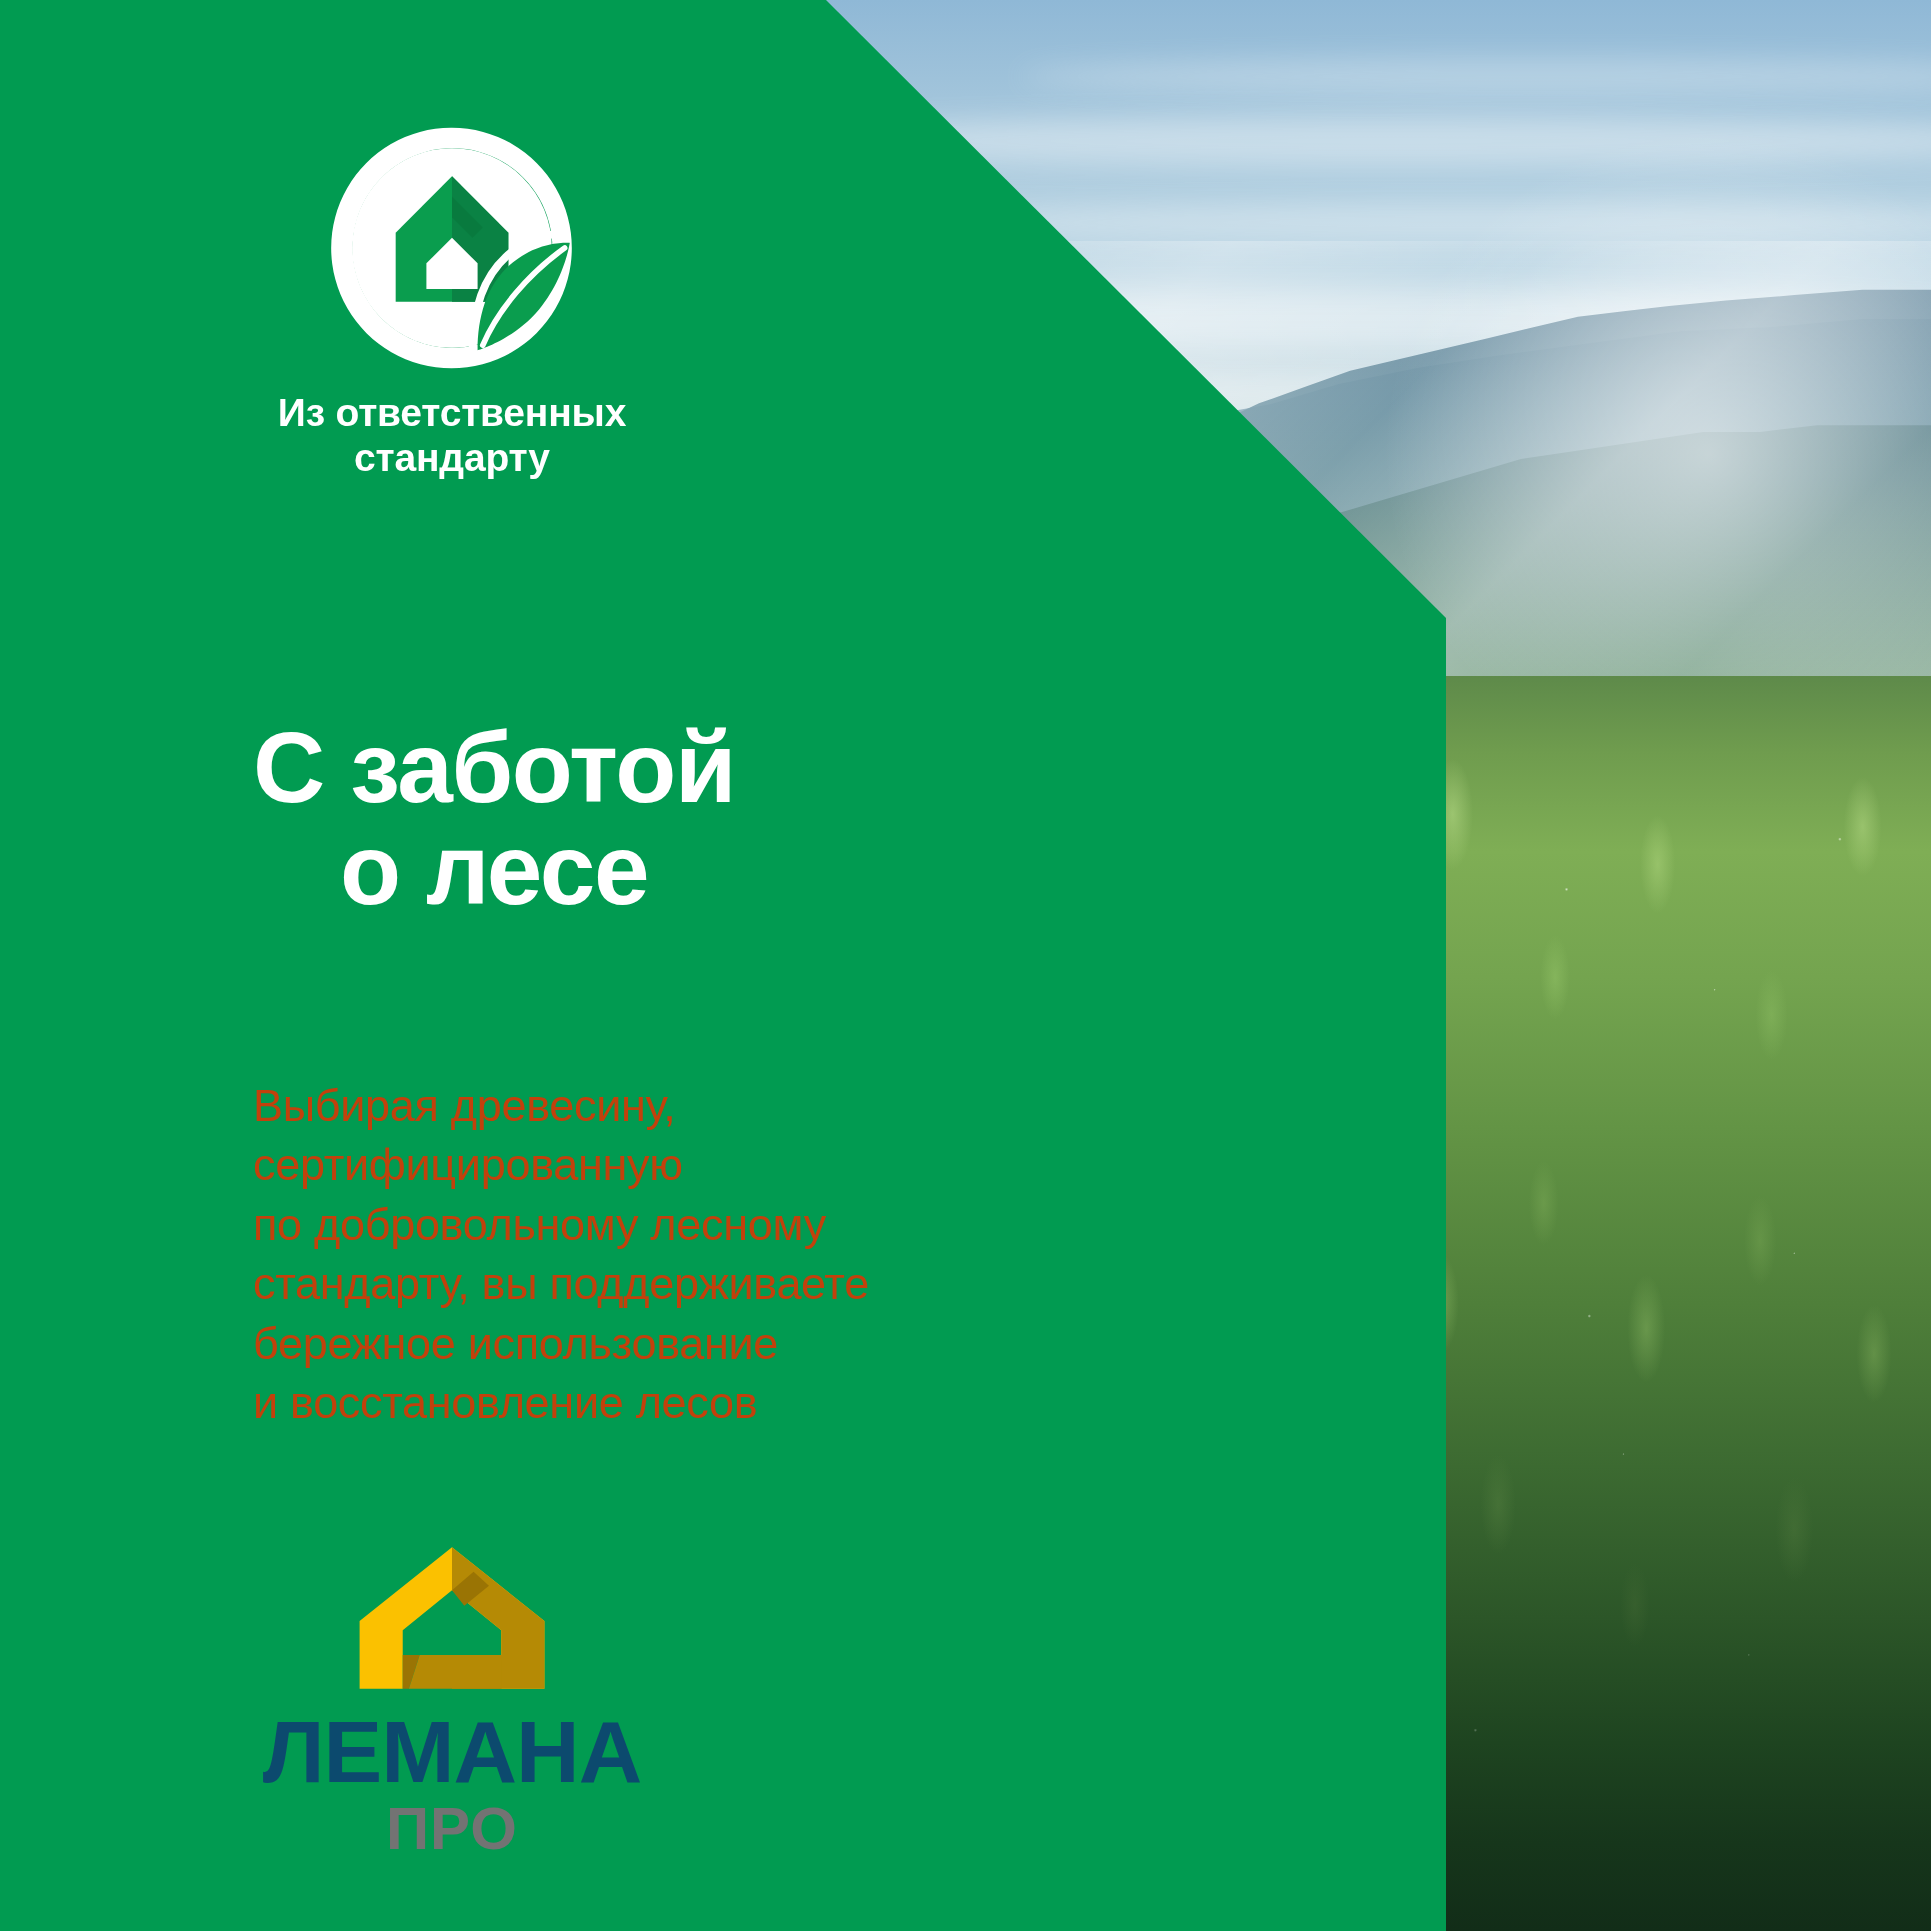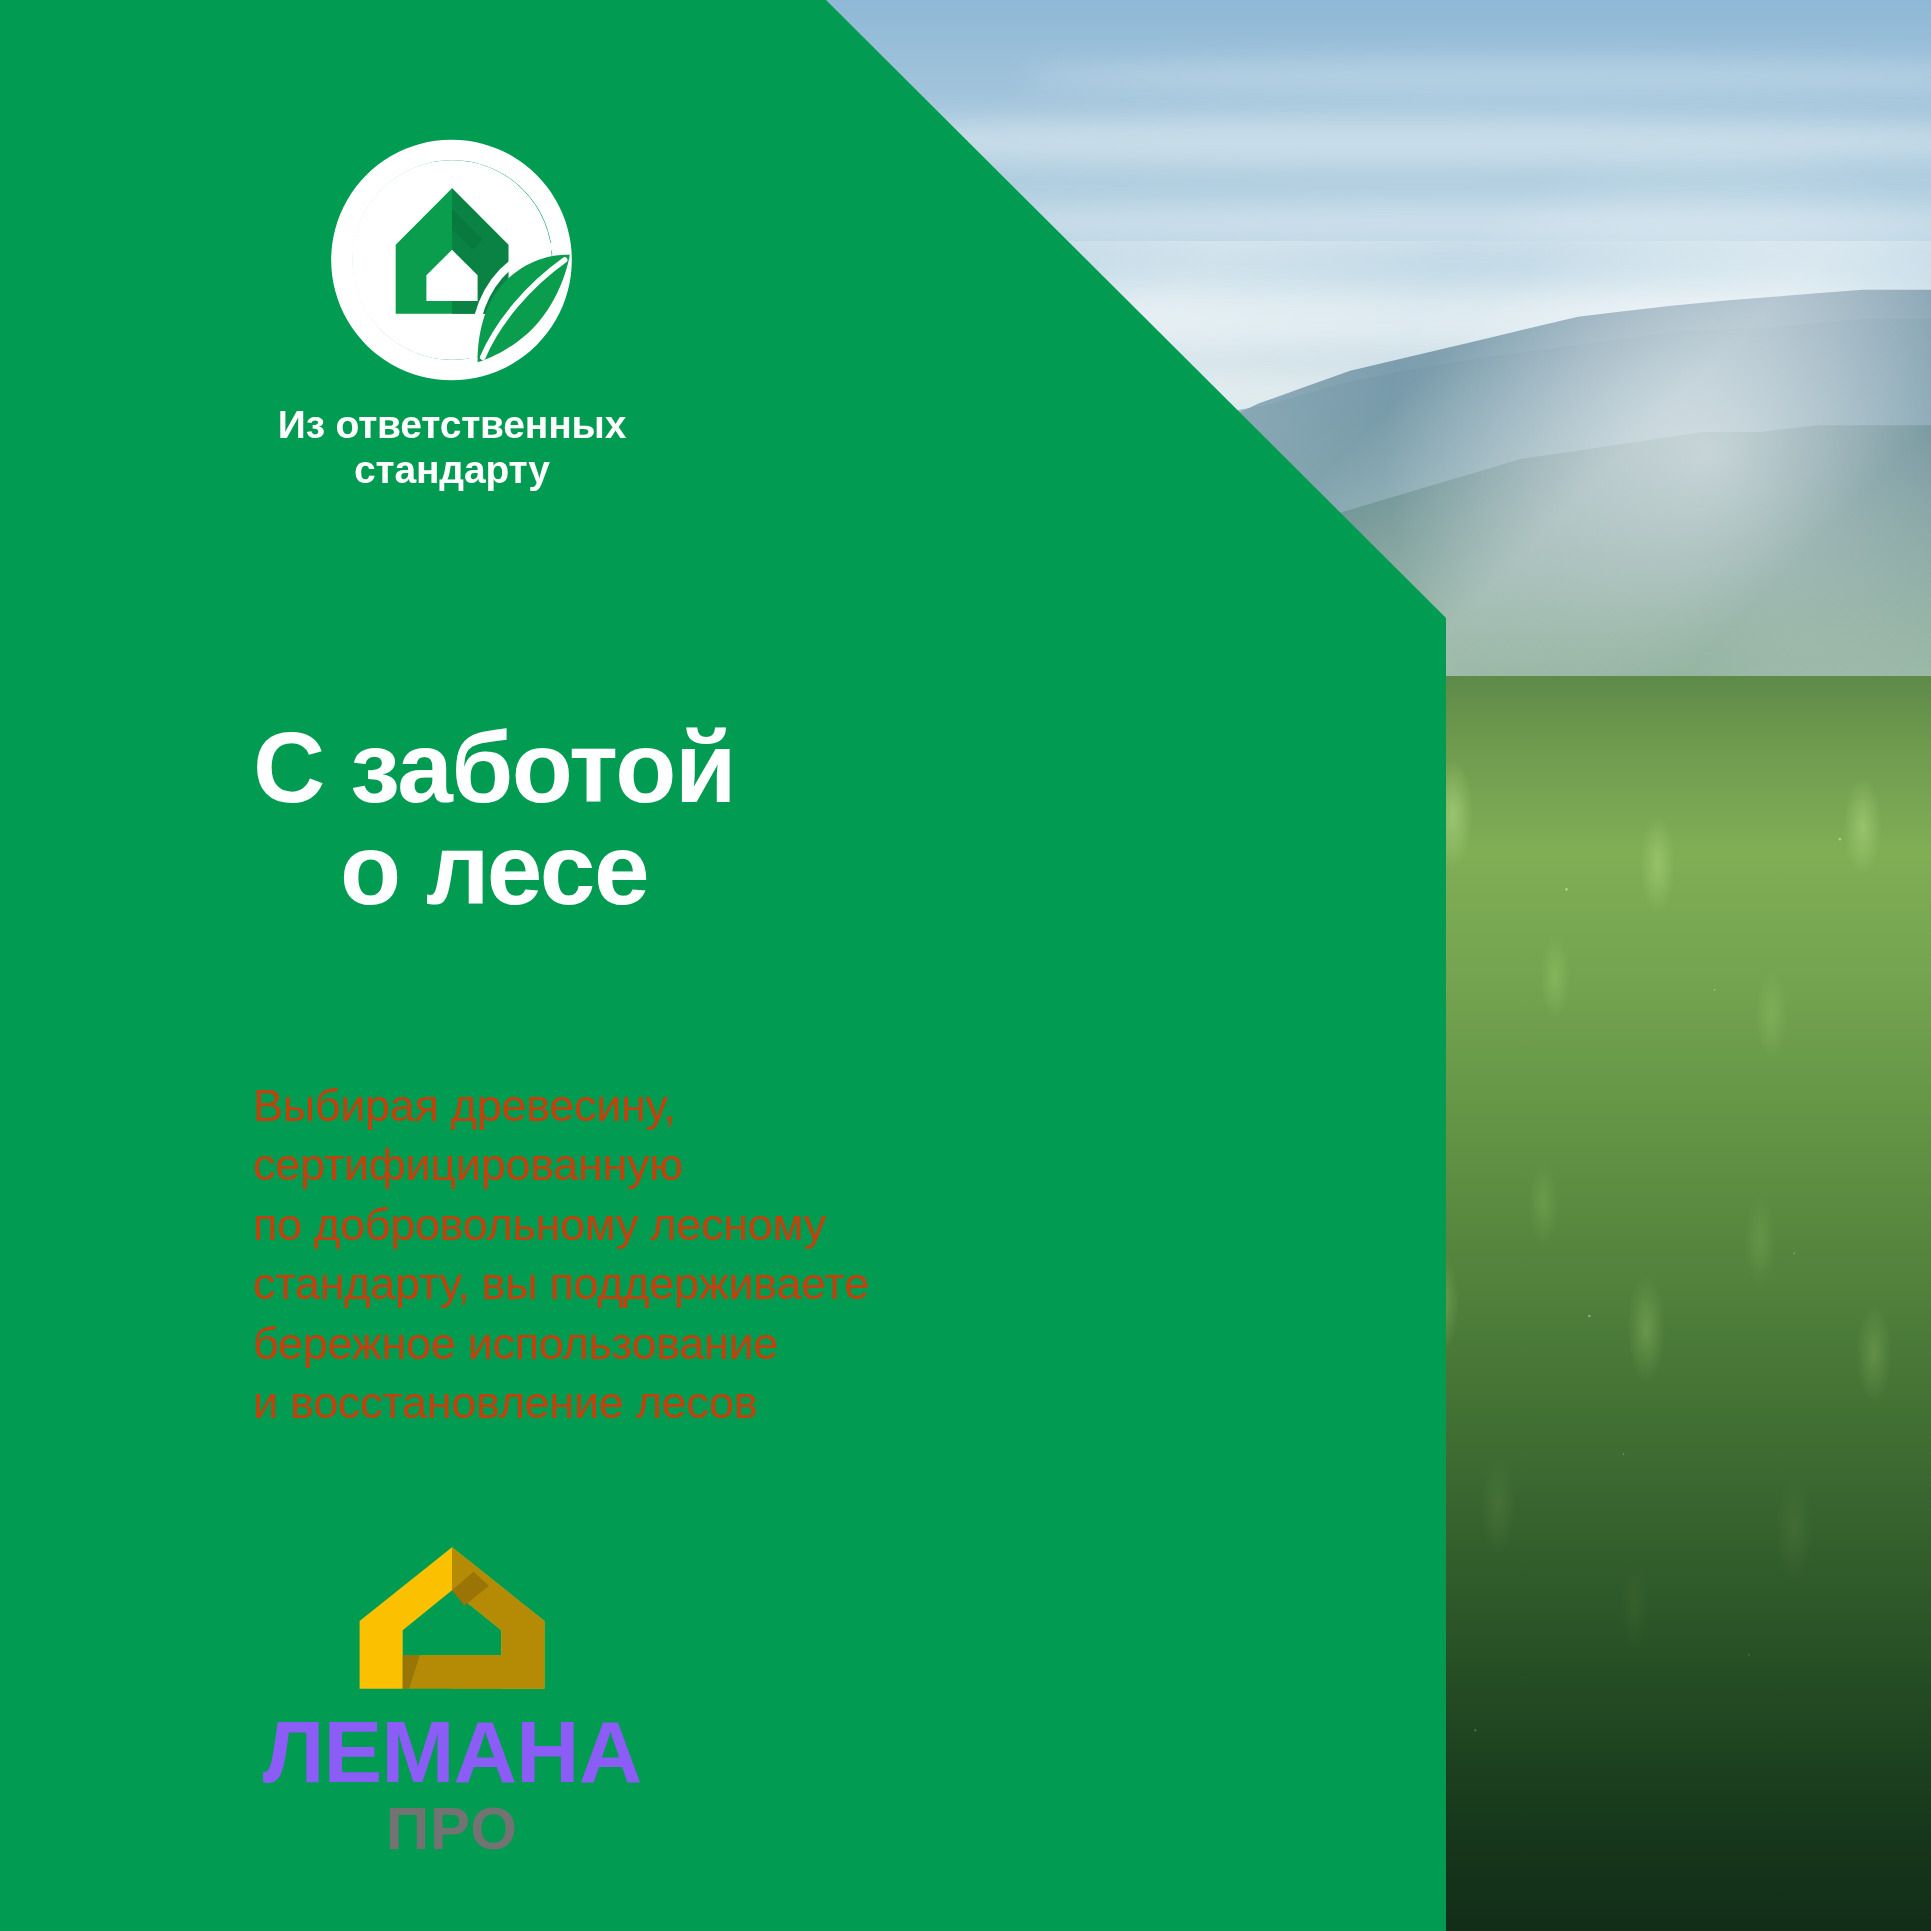--- a/index.html
+++ b/index.html
@@ -197,21 +197,21 @@
   
   .content {
     position: absolute;
     inset: 0;
   }
 
   
   .eco-badge {
     position: absolute;
     left: 249px;
-    top: 132px;
+    top: 120px;
     width: 406px;
   }
   .eco-mark {
     width: 256px;
     height: 256px;
     margin: 0 auto;
     display: block;
   }
   .eco-caption {
     margin-top: 15.4px;
@@ -259,21 +259,21 @@
     width: 406px;
     text-align: center;
   }
   .brand-mark {
     width: 198px;
     height: 154px;
     display: block;
     margin: 0 auto 17.4px;
   }
   .brand-name {
-    color: #8b5cf6;
+    color: #0c4a6e;
     font-size: 88px;
     font-weight: 700;
     line-height: .92;
     letter-spacing: -1px;
   }
   .brand-sub {
     color: #737373;
     font-size: 60px;
     font-weight: 700;
     line-height: 1;

